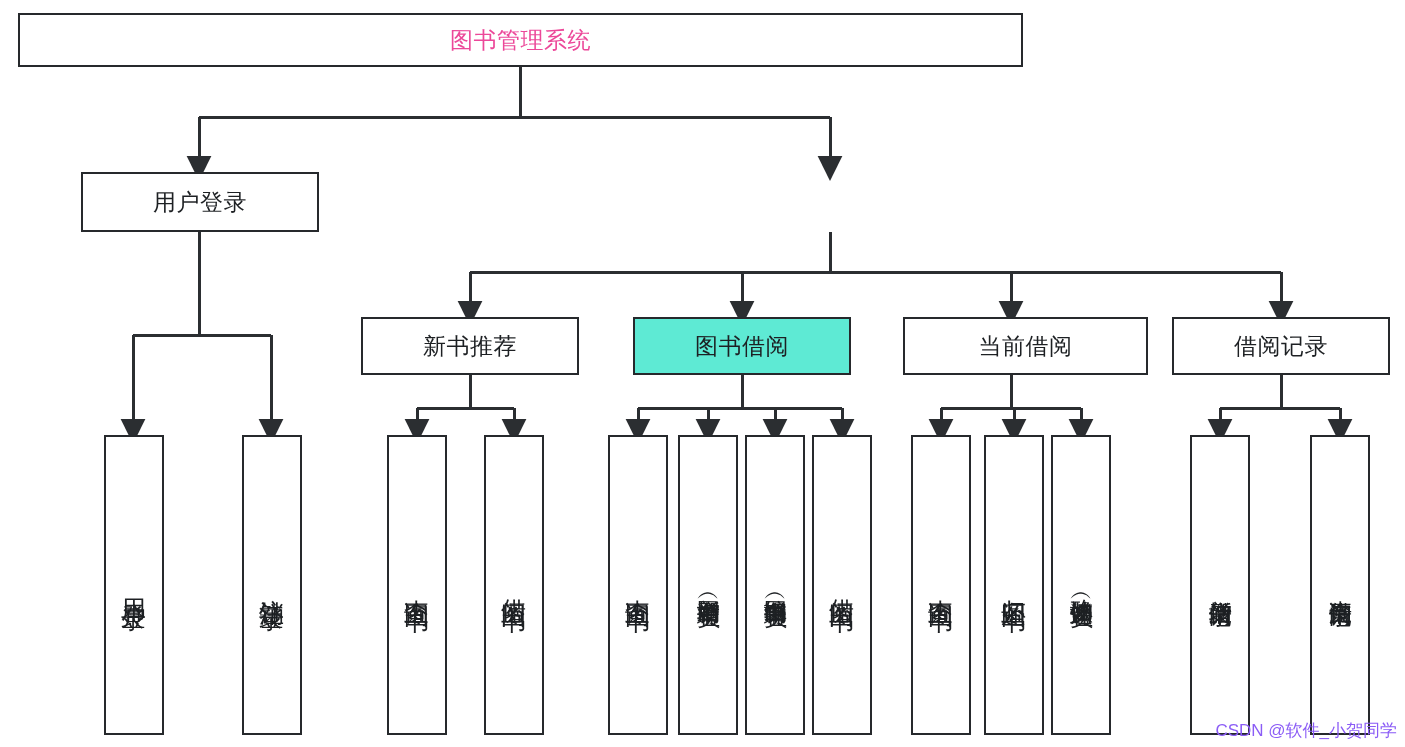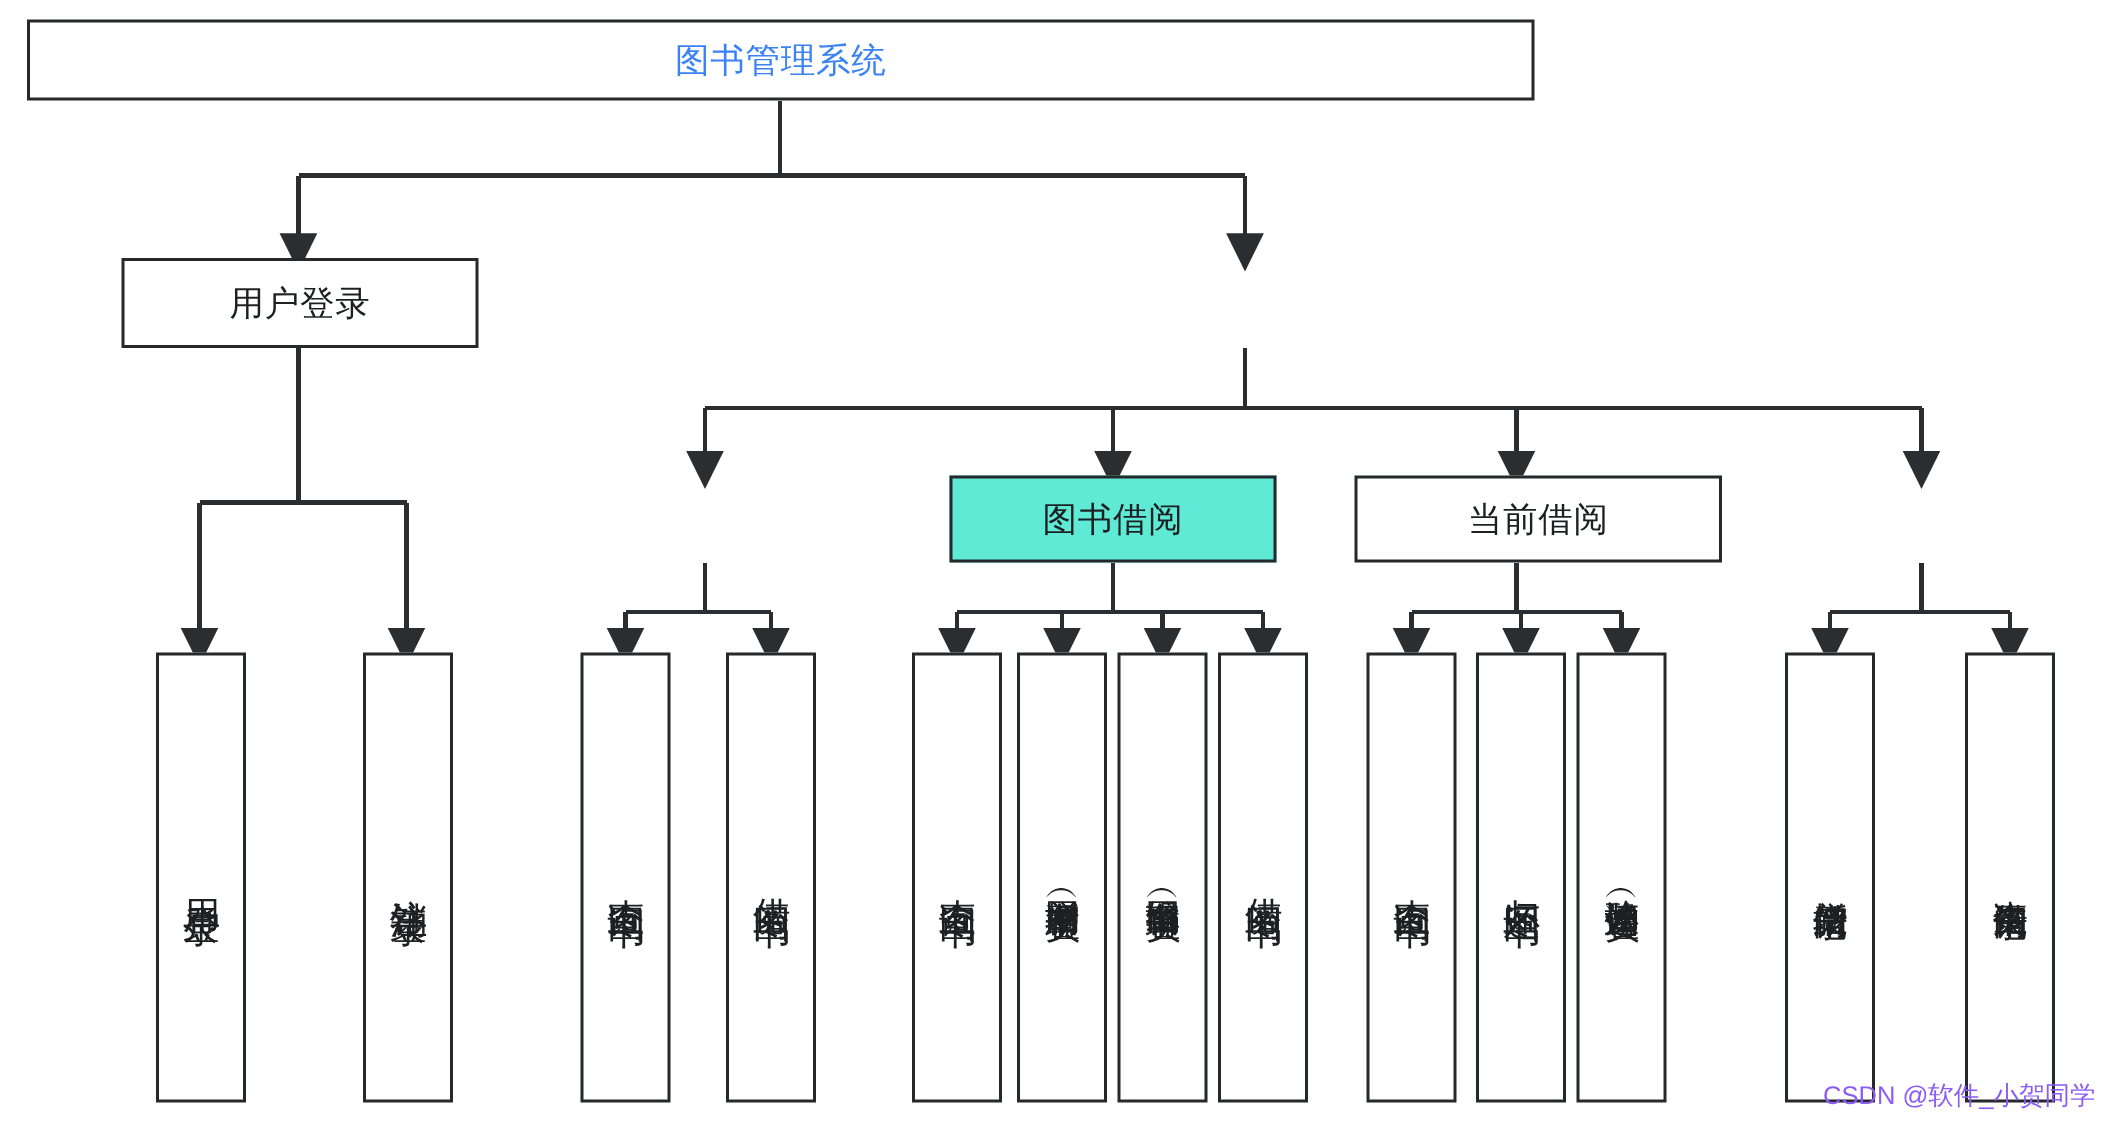--- a/index.html
+++ b/index.html
@@ -122,32 +122,38 @@
       <path d="M1081,408 L1081,423" marker-end="url(#arrowhead)"></path>
 
       <path d="M1281,375 L1281,408"></path>
       <path d="M1220,408 L1340,408"></path>
       <path d="M1220,408 L1220,423" marker-end="url(#arrowhead)"></path>
       <path d="M1340,408 L1340,423" marker-end="url(#arrowhead)"></path>
     </g>
   </svg>
 
   <div class="node horizontal" id="node-root" style="left: 18px; top: 13px; width: 1005px; height: 54px; border-color: rgb(38, 41, 44); background: rgb(255, 255, 255);">
-    <span class="node-label" style="color: #3b82f6;">图书管理系统</span>
+    <span class="node-label" style="color: #ec4899;">图书管理系统</span>
   </div>
 
   <div class="node horizontal" id="node-l2-0" style="left: 81px; top: 172px; width: 238px; height: 60px; border-color: rgb(38, 41, 44); background: rgb(255, 255, 255);">
     <span class="node-label" style="color: rgb(29, 32, 35);">用户登录</span>
   </div>
 
+  <div class="node horizontal" id="node-l3-0" style="left: 361px; top: 317px; width: 218px; height: 58px; border-color: rgb(38, 41, 44); background: rgb(255, 255, 255);">
+    <span class="node-label" style="color: rgb(29, 32, 35);">新书推荐</span>
+  </div>
   <div class="node horizontal" id="node-l3-1" style="left: 633px; top: 317px; width: 218px; height: 58px; border-color: rgb(38, 41, 44); background: #5eead4;">
     <span class="node-label" style="color: rgb(29, 32, 35);">图书借阅</span>
   </div>
   <div class="node horizontal" id="node-l3-2" style="left: 903px; top: 317px; width: 245px; height: 58px; border-color: rgb(38, 41, 44); background: rgb(255, 255, 255);">
     <span class="node-label" style="color: rgb(29, 32, 35);">当前借阅</span>
+  </div>
+  <div class="node horizontal" id="node-l3-3" style="left: 1172px; top: 317px; width: 218px; height: 58px; border-color: rgb(38, 41, 44); background: rgb(255, 255, 255);">
+    <span class="node-label" style="color: rgb(29, 32, 35);">借阅记录</span>
   </div>
 
   <div class="node vertical" id="node-leaf-0" style="left: 104px; top: 435px; width: 60px; height: 300px; border-color: rgb(38, 41, 44); background: rgb(255, 255, 255);">
     <span class="node-label" style="color: rgb(29, 32, 35);">用户登录</span>
   </div>
   <div class="node vertical" id="node-leaf-1" style="left: 242px; top: 435px; width: 60px; height: 300px; border-color: rgb(38, 41, 44); background: rgb(255, 255, 255);">
     <span class="node-label" style="color: rgb(29, 32, 35);">注销登录</span>
   </div>
   <div class="node vertical" id="node-leaf-2" style="left: 387px; top: 435px; width: 60px; height: 300px; border-color: rgb(38, 41, 44); background: rgb(255, 255, 255);">
     <span class="node-label" style="color: rgb(29, 32, 35);">查询图书</span>

